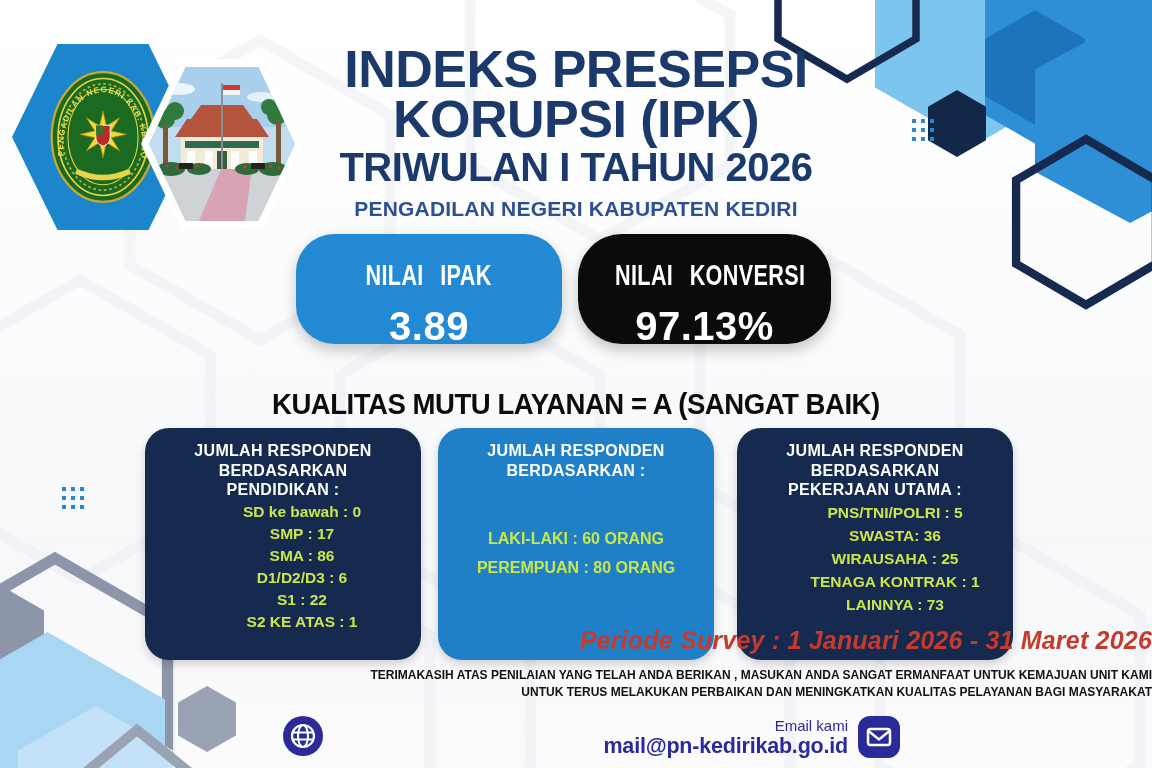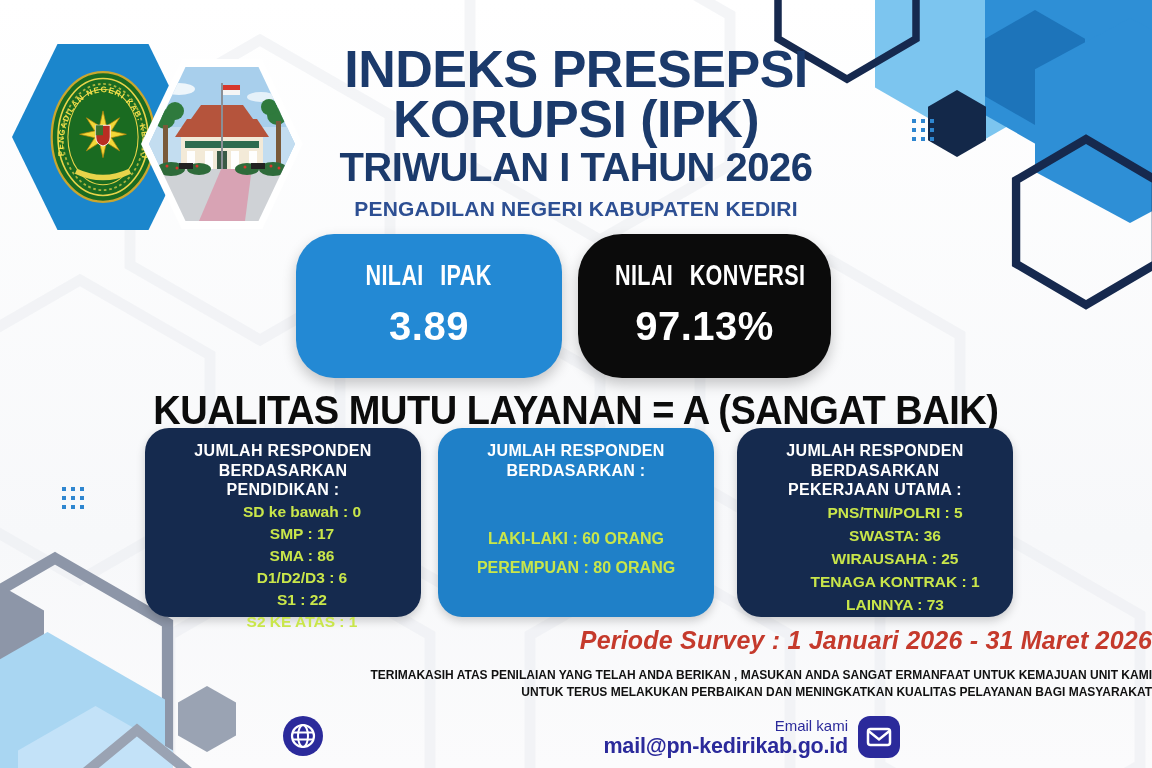--- a/index.html
+++ b/index.html
@@ -23,34 +23,34 @@
   .t3{font-size:40px;font-weight:800;line-height:46px;letter-spacing:-0.5px;}
   .subtitle{font-size:21px;font-weight:700;color:#2d4f93;margin-top:7px;letter-spacing:0.2px;}
 
   .logo-blue{left:12px;top:44px;width:182px;height:186px;background:#1b86cc;z-index:2;}
   .logo-white{left:141px;top:59px;width:162px;height:170px;background:#ffffff;z-index:2;
     filter:drop-shadow(0 2px 3px rgba(0,0,0,0.15));}
   .photo-clip{position:absolute;left:8px;top:8px;width:146px;height:154px;
     clip-path:polygon(25% 0,75% 0,100% 50%,75% 100%,25% 100%,0 50%);}
 
   
-  .score{position:absolute;top:234px;height:144px;border-radius:38px;color:#fff;text-align:center;
+  .score{position:absolute;top:234px;height:110px;border-radius:38px;color:#fff;text-align:center;
     box-shadow:0 6px 14px rgba(0,0,0,0.22);z-index:3;}
   .score-blue{left:296px;width:266px;background:#2389d4;}
   .score-black{left:578px;width:253px;background:#0b0b0b;border-radius:44px;}
   .score-label{display:inline-block;margin-top:24px;font-size:30px;font-weight:800;
     transform:scaleX(0.72);letter-spacing:0.5px;word-spacing:14px;white-space:nowrap;}
   .score-value{font-size:40px;font-weight:800;margin-top:12px;letter-spacing:0.5px;}
 
   .quality{position:absolute;left:0;right:0;top:388px;text-align:center;color:#0c0c0c;
-    font-size:40px;font-weight:800;letter-spacing:-0.5px;z-index:3;}
+    font-size:29px;font-weight:800;letter-spacing:-0.5px;z-index:3;}
   .quality span{display:inline-block;transform:scaleX(0.95);white-space:nowrap;}
 
   
-  .resp{position:absolute;top:428px;height:189px;width:276px;border-radius:24px;color:#fff;
+  .resp{position:absolute;top:428px;height:232px;width:276px;border-radius:24px;color:#fff;
     text-align:center;z-index:3;box-shadow:0 4px 10px rgba(0,0,0,0.18);}
   .resp-left{left:145px;background:#152a4e;}
   .resp-mid{left:438px;background:#1f80c8;}
   .resp-right{left:737px;background:#152a4e;}
   .resp-title{padding:13px 24px 0 24px;font-size:16px;font-weight:700;line-height:19.5px;letter-spacing:0.3px;}
   .resp-items{font-weight:700;color:#c9e64a;font-size:15.5px;}
   .resp-left  .resp-items{line-height:22px;margin-top:1px;margin-left:38px;}
   .resp-mid   .resp-items{line-height:29px;margin-top:44px;font-size:16px;}
   .resp-right .resp-items{line-height:23px;margin-top:1px;padding-left:40px;}
 

